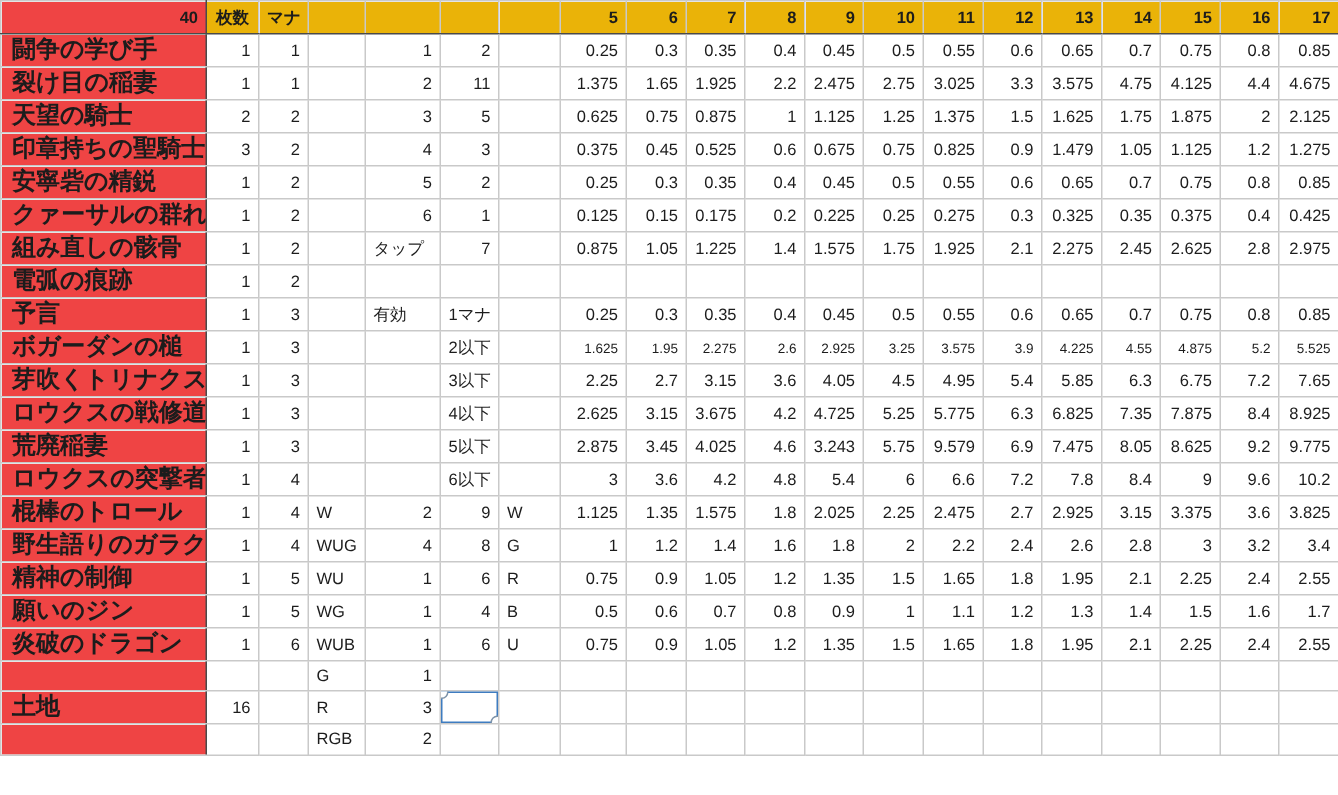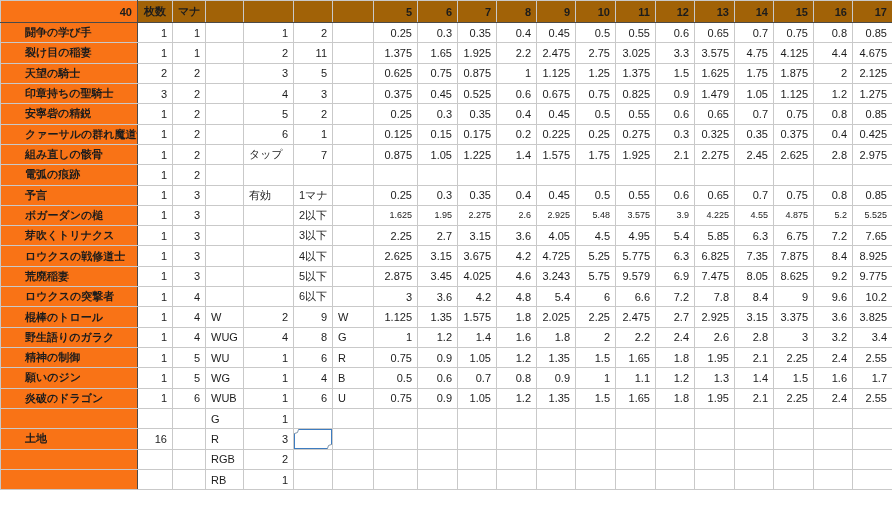--- a/index.html
+++ b/index.html
@@ -16,33 +16,33 @@
     font-weight:normal;
     white-space:nowrap;
     overflow:hidden;
     vertical-align:middle;
     box-sizing:border-box;
     background:#fff;
   }
   thead tr{height:22px;}
   tbody tr{height:20.32px;}
   thead th{
-    background:#a16207;
+    background:#eab308;
     font-weight:bold;
     border-bottom:1px solid #4a4a4a;
   }
   td:first-child, th:first-child{
-    background:#f97316;
+    background:#ef4444;
     border-right:1px solid #4a4a4a;
-    padding-left:24px;
+    padding-left:7px;
   }
   .num{text-align:right;}
   .txt{text-align:left;}
   .ctr{text-align:center;}
-  .rowhead{font-weight:bold;font-size:11px;text-align:left;}
+  .rowhead{font-weight:bold;font-size:16px;text-align:left;}
   .small-val{font-size:9px;}
   .selected{position:relative;}
   .sel{
     position:absolute;inset:-1px;
     border:2px solid #3e7cc0;
     pointer-events:auto;
   }
   .handle{
     position:absolute;width:7px;height:7px;border-radius:50%;
     background:#fff;border:1px solid #7e93a8;
@@ -307,21 +307,21 @@
           <td class="num">3</td>
           <td class="txt"></td>
           <td class="txt"></td>
           <td class="txt">2以下</td>
           <td class="txt"></td>
           <td class="num small-val">1.625</td>
           <td class="num small-val">1.95</td>
           <td class="num small-val">2.275</td>
           <td class="num small-val">2.6</td>
           <td class="num small-val">2.925</td>
-          <td class="num small-val">5.48</td>
+          <td class="num small-val">3.25</td>
           <td class="num small-val">3.575</td>
           <td class="num small-val">3.9</td>
           <td class="num small-val">4.225</td>
           <td class="num small-val">4.55</td>
           <td class="num small-val">4.875</td>
           <td class="num small-val">5.2</td>
           <td class="num small-val">5.525</td>
         </tr>
         <tr>
           <td class="rowhead">芽吹くトリナクス</td>
@@ -585,37 +585,15 @@
           <td class="num"></td>
           <td class="num"></td>
           <td class="num"></td>
           <td class="num"></td>
           <td class="num"></td>
           <td class="num"></td>
           <td class="num"></td>
           <td class="num"></td>
           <td class="num"></td>
         </tr>
-        <tr>
-          <td class="rowhead"></td>
-          <td class="num"></td>
-          <td class="num"></td>
-          <td class="txt">RB</td>
-          <td class="num">1</td>
-          <td class="txt"></td>
-          <td class="txt"></td>
-          <td class="num"></td>
-          <td class="num"></td>
-          <td class="num"></td>
-          <td class="num"></td>
-          <td class="num"></td>
-          <td class="num"></td>
-          <td class="num"></td>
-          <td class="num"></td>
-          <td class="num"></td>
-          <td class="num"></td>
-          <td class="num"></td>
-          <td class="num"></td>
-          <td class="num"></td>
-        </tr>
       </tbody>
   </table>
 </div>
 
 </body></html>

